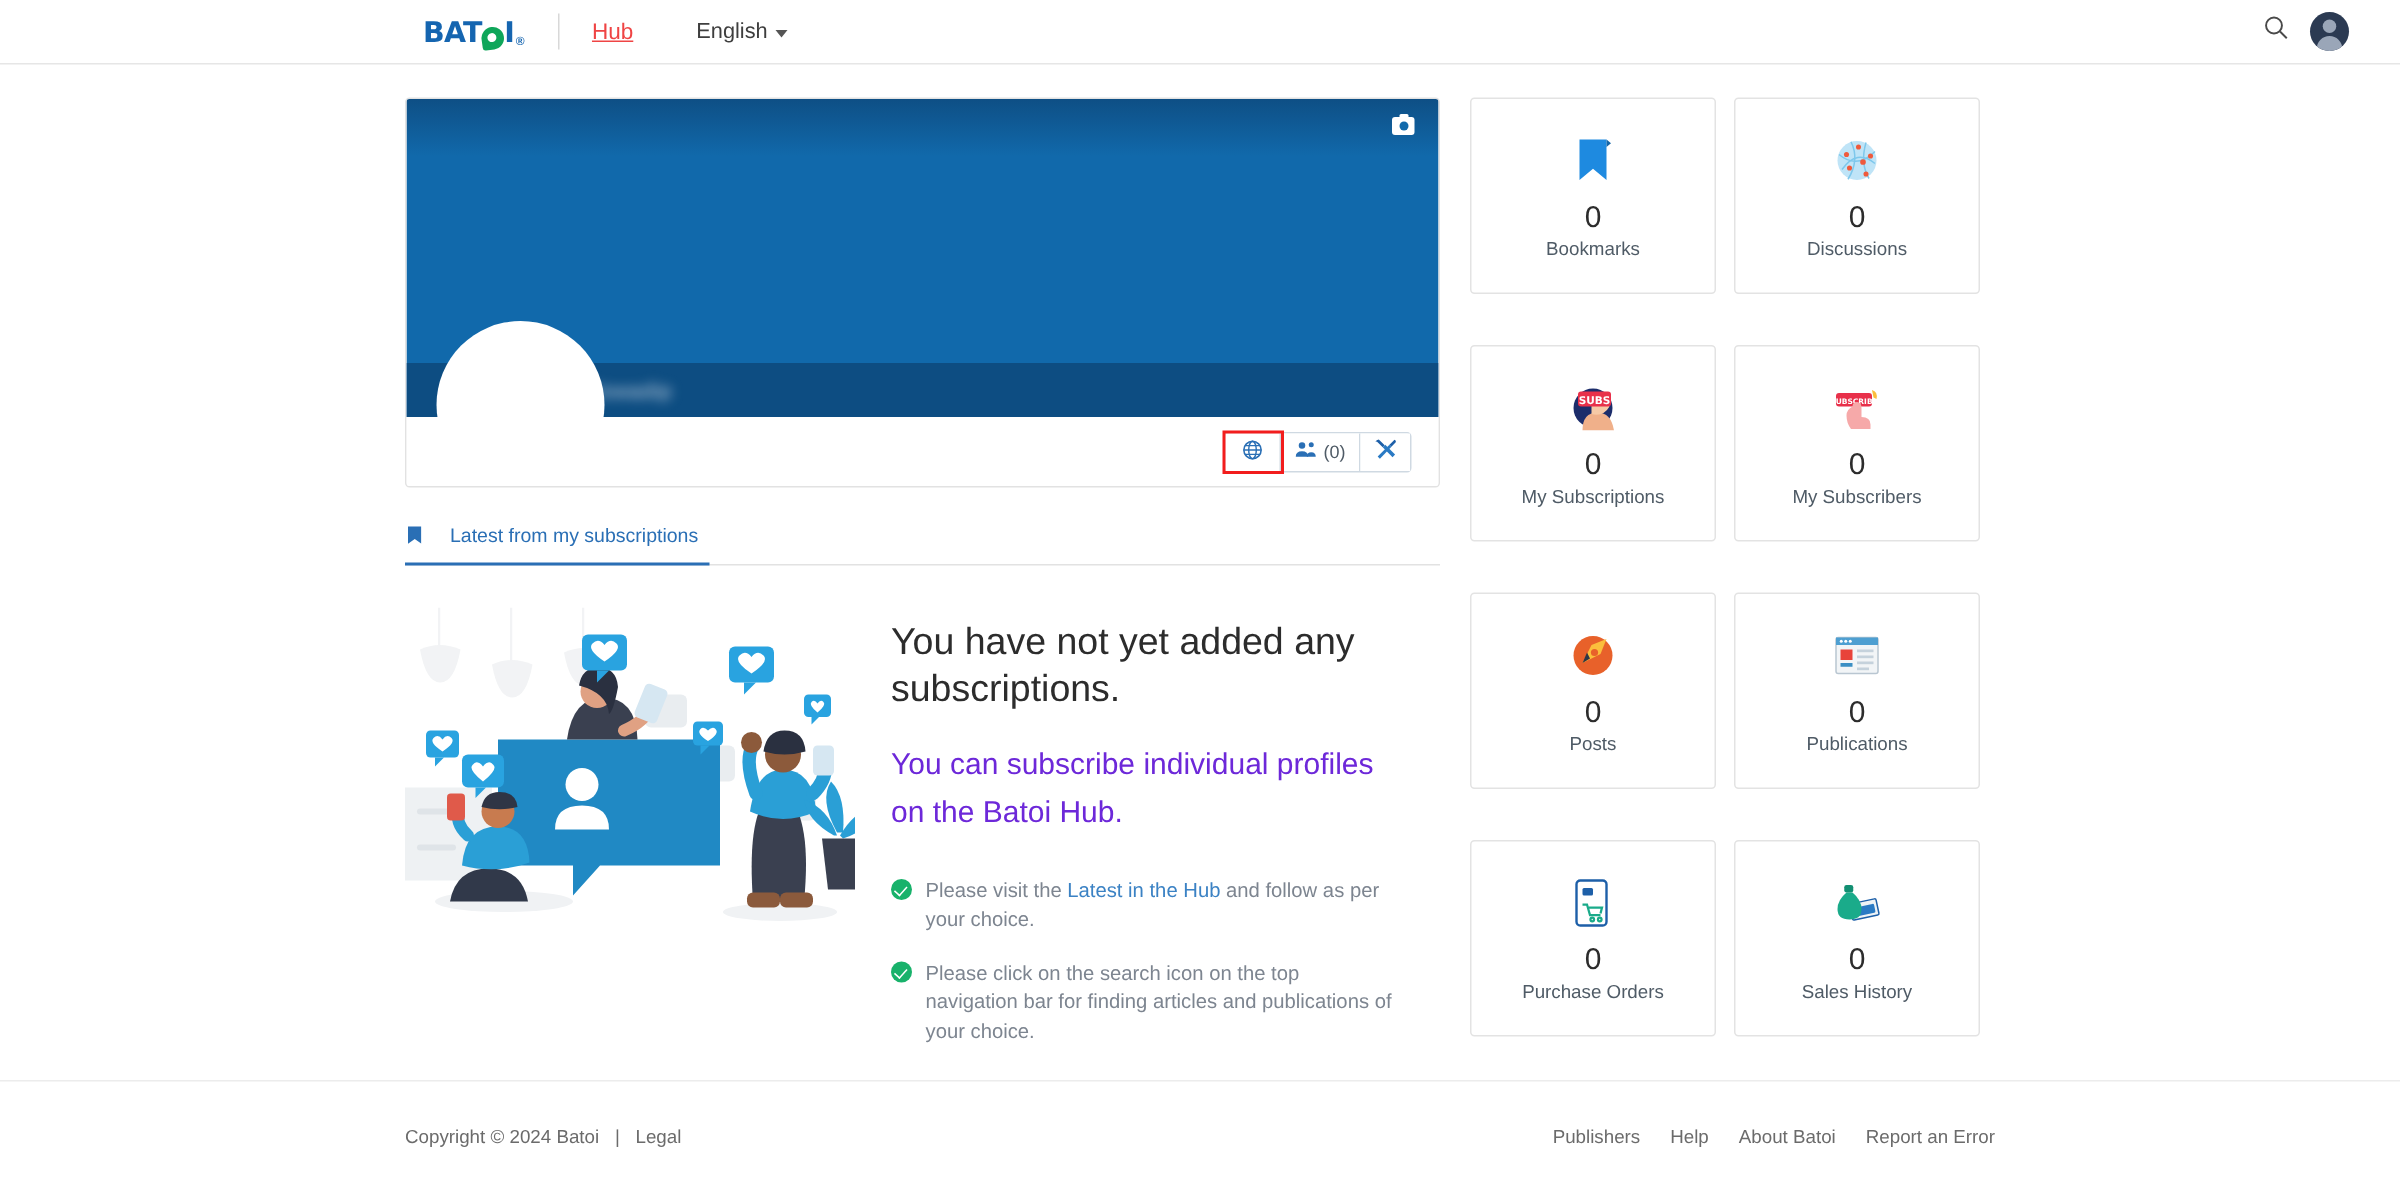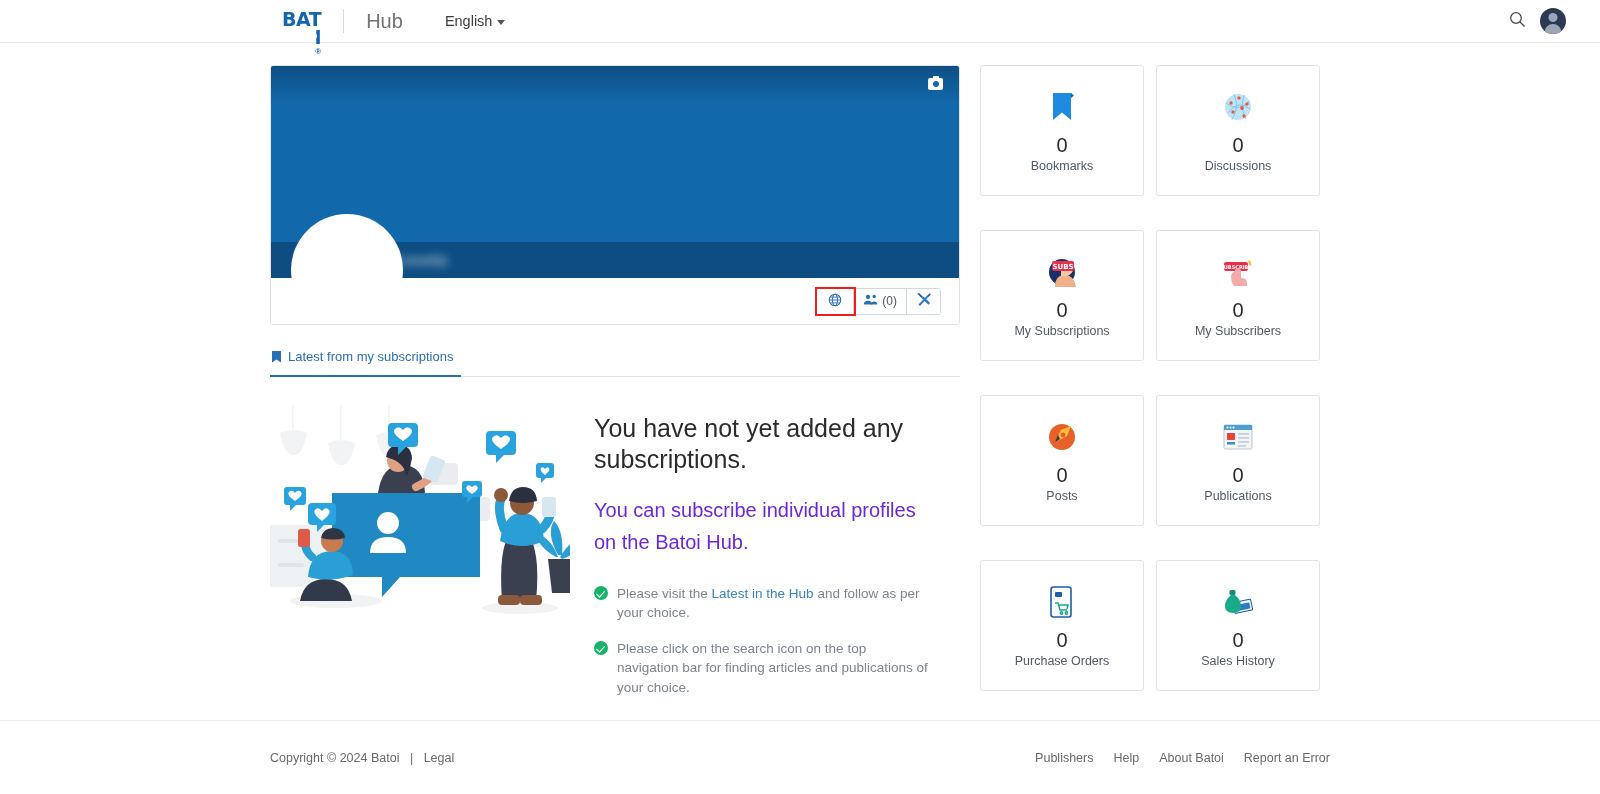--- a/index.html
+++ b/index.html
@@ -15,21 +15,21 @@
   .topnav {
     height: 43px;
     border-bottom: 1px solid #e6e6e6;
     display: flex;
     align-items: center;
     padding: 0 24px 0 0;
     position: relative;
     background: #fff;
   }
   .nav-left { display: flex; align-items: center; margin-left: 282px; }
-  .logo { display: flex; align-items: flex-end; height: 22px; flex-direction: column; }
+  .logo { display: flex; align-items: flex-end; height: 22px; }
   .logo-text {
     font-family: "DejaVu Sans", sans-serif;
     font-weight: bold;
     font-size: 19px;
     letter-spacing: -0.5px;
     color: #1565b0;
     line-height: 1;
   }
   .logo-leaf {
     position: relative;
@@ -47,22 +47,23 @@
     width: 6px; height: 6px;
     background: #fff;
     border-radius: 50%;
   }
   .logo-reg { font-size: 8px; color: #1565b0; vertical-align: super; margin-left: 1px; font-weight: bold;}
   .nav-div {
     width: 1px; height: 24px; background: #d8d8d8;
     margin: 0 22px;
   }
   .nav-hub {
-    color: #737373;
-    font-size: 20px;
+    color: #ef4444;
+    font-size: 15px;
+    text-decoration: underline;
   }
   .nav-lang {
     margin-left: 42px;
     color: #3e3e3e;
     font-size: 14.5px;
     display: flex; align-items: center; gap: 5px;
   }
   .caret {
     width: 0; height: 0;
     border-left: 4px solid transparent;
@@ -188,21 +189,21 @@
   }
   .count-txt { color: #4f5b66; font-size: 12px; }
 
   
   .tabs {
     margin-top: 24px;
     border-bottom: 1px solid #e2e2e2;
     display: flex;
   }
   .tab {
-    display: flex; align-items: center; gap: 7px;
+    display: flex; align-items: center; gap: 19px;
     padding: 0 8px 11px 2px;
     font-size: 13px;
     color: #2a6fb5;
     border-bottom: 2px solid #2a6fb5;
     margin-bottom: -1px;
   }
   .bookmark-sm {
     width: 9px; height: 12px;
     background: #2a6fb5;
     clip-path: polygon(0 0,100% 0,100% 100%,50% 74%,0 100%);

